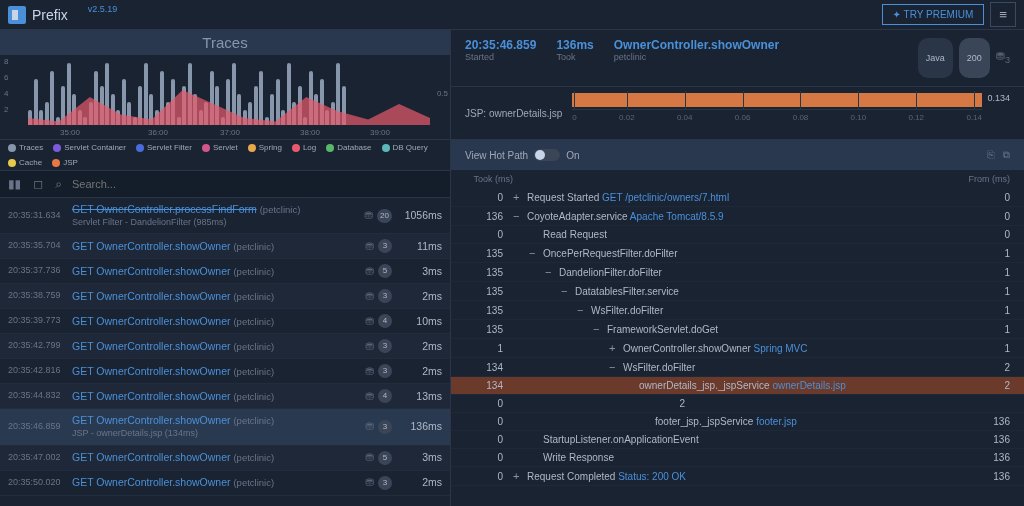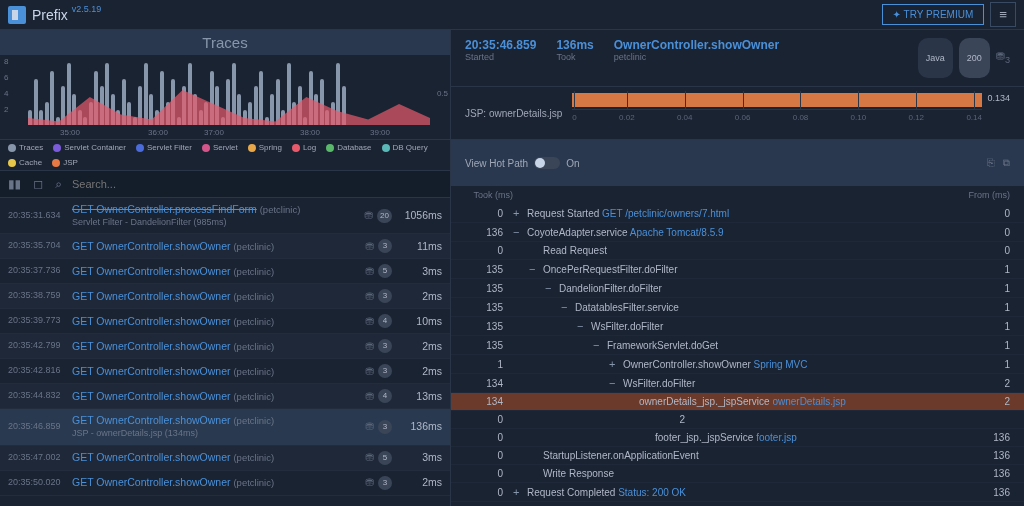--- a/index.html
+++ b/index.html
@@ -1,21 +1,21 @@
 <!DOCTYPE html>
 <html><head>
 <meta charset="utf-8">
 <style>
 * { margin:0; padding:0; box-sizing:border-box; font-family:-apple-system,BlinkMacSystemFont,"Segoe UI",Arial,sans-serif; }
 body { background:#1a2332; color:#a0a8b8; font-size:11px; overflow:hidden; width:1024px; height:506px; }
 header { height:30px; background:#1a2332; display:flex; align-items:center; padding:0 8px; border-bottom:1px solid #2a3648; }
 .logo-box { width:18px; height:18px; background:#4a90d9; border-radius:2px; margin-right:6px; position:relative; }
 .logo-box::after { content:''; position:absolute; left:4px; top:4px; width:6px; height:10px; background:#c8d4e8; }
 .logo-text { color:#c8d4e8; font-size:14px; font-weight:500; }
-.ver { color:#4a90d9; font-size:9px; margin-left:4px; align-self:flex-start; margin-top:4px; }
+.ver { color:#4a90d9; font-size:9px; margin-left:20px; align-self:flex-start; margin-top:4px; }
 .hspace { flex:1; }
 .premium { border:1px solid #4a90d9; color:#4a90d9; padding:4px 10px; font-size:10px; background:transparent; cursor:pointer; }
 .menu-btn { border:1px solid #3a4a62; padding:4px 8px; margin-left:6px; background:transparent; color:#a0a8b8; cursor:pointer; }
 .cols { display:flex; height:476px; }
 .left { width:451px; border-right:1px solid #2a3648; display:flex; flex-direction:column; }
 .right { flex:1; display:flex; flex-direction:column; }
 .panel-title { text-align:center; font-size:15px; color:#8896ac; padding:4px 0; background:#29384e; }
 .chart { height:85px; background:#1a2332; position:relative; padding:4px 18px; border-bottom:1px solid #2a3648; }
 .yax { position:absolute; left:4px; font-size:8px; color:#6a7488; }
 .xax { position:absolute; bottom:2px; font-size:8px; color:#6a7488; }
@@ -43,21 +43,21 @@
 .dval { color:#4a90d9; font-size:12px; font-weight:600; }
 .dlbl { color:#6a7488; font-size:9px; }
 .dbadges { margin-left:auto; display:flex; align-items:center; gap:6px; }
 .chip { background:#3a4558; color:#b0b8c8; padding:15px 8px; border-radius:10px; font-size:9px; }
 .dtl { display:flex; align-items:center; padding:6px 14px; font-size:10px; background:#1a2332; }
 .dtl-track { flex:1; position:relative; height:40px; margin-left:10px; }
 .dtl-bar { position:absolute; left:0; right:28px; top:0; height:14px; background:#d67844; }
 .dtl-ticks { position:absolute; left:0; right:28px; top:16px; display:flex; justify-content:space-between; font-size:8px; color:#5a6578; border-top:1px solid #2a3648; padding-top:3px; }
 .dtl-tick { position:relative; }
 .dtl-tick::before { content:''; position:absolute; left:50%; top:-22px; width:1px; height:18px; background:#2a3648; }
-.hotpath { display:flex; align-items:center; padding:17px 14px; font-size:10px; background:#29384e; border-top:1px solid #2a3648; }
+.hotpath { display:flex; align-items:center; padding:9px 14px; font-size:10px; background:#29384e; border-top:1px solid #2a3648; }
 .toggle { width:26px; height:12px; background:#3a4558; border-radius:6px; margin:0 6px; position:relative; cursor:pointer; }
 .toggle::after { content:''; position:absolute; left:1px; top:1px; width:10px; height:10px; background:#c8d4e8; border-radius:50%; }
 .hp-icons { margin-left:auto; display:flex; gap:8px; }
 .hp-ic { color:#6a7488; cursor:pointer; }
 .thead { display:flex; padding:4px 14px; font-size:9px; color:#6a7488; background:#1a2332; }
 .tree { flex:1; overflow:hidden; background:#1a2332; }
 .node { display:flex; align-items:center; padding:3px 14px; font-size:10px; border-bottom:1px solid #1e2838; }
 .node.hl { background:#6b3a2a; }
 .nms { min-width:38px; text-align:right; color:#b0b8c8; margin-right:10px; }
 .nexp { width:10px; color:#8896ac; cursor:pointer; margin-right:4px; font-size:11px; }
@@ -145,21 +145,21 @@
           <div class="bar" style="height: 15.5px;"></div>
           <div class="bar" style="height: 23.25px;"></div>
           <div class="bar" style="height: 62px;"></div>
           <div class="bar" style="height: 38.75px;"></div>
         </div>
       <div class="area"><svg class="area-svg" id="area" preserveAspectRatio="none" viewBox="0 0 400 45">
             <path d="M0,45 L0,38 L30.76923076923077,41.5 L61.53846153846154,17 L92.3076923076923,34.5 L123.07692307692308,39.4 L153.84615384615387,10 L184.6153846153846,24 L215.3846153846154,38 L246.15384615384616,41.5 L276.9230769230769,17 L307.69230769230774,31 L338.46153846153845,39.4 L369.2307692307692,24 L400,38 L400,45 Z" fill="#e85a6b" opacity="0.7"></path>
           </svg></div>
       <span class="xax" style="left:60px">35:00</span>
       <span class="xax" style="left:148px">36:00</span>
-      <span class="xax" style="left:204px">37:00</span>
+      <span class="xax" style="left:220px">37:00</span>
       <span class="xax" style="left:300px">38:00</span>
       <span class="xax" style="left:370px">39:00</span>
     </div>
     <div class="legend" id="legend">
         <span><span class="ldot" style="background:#8896ac"></span>Traces</span>
         <span><span class="ldot" style="background:#7b5bd9"></span>Servlet Container</span>
         <span><span class="ldot" style="background:#4a6bd9"></span>Servlet Filter</span>
         <span><span class="ldot" style="background:#d4558a"></span>Servlet</span>
         <span><span class="ldot" style="background:#e8a84a"></span>Spring</span>
         <span><span class="ldot" style="background:#e85a6b"></span>Log</span>

